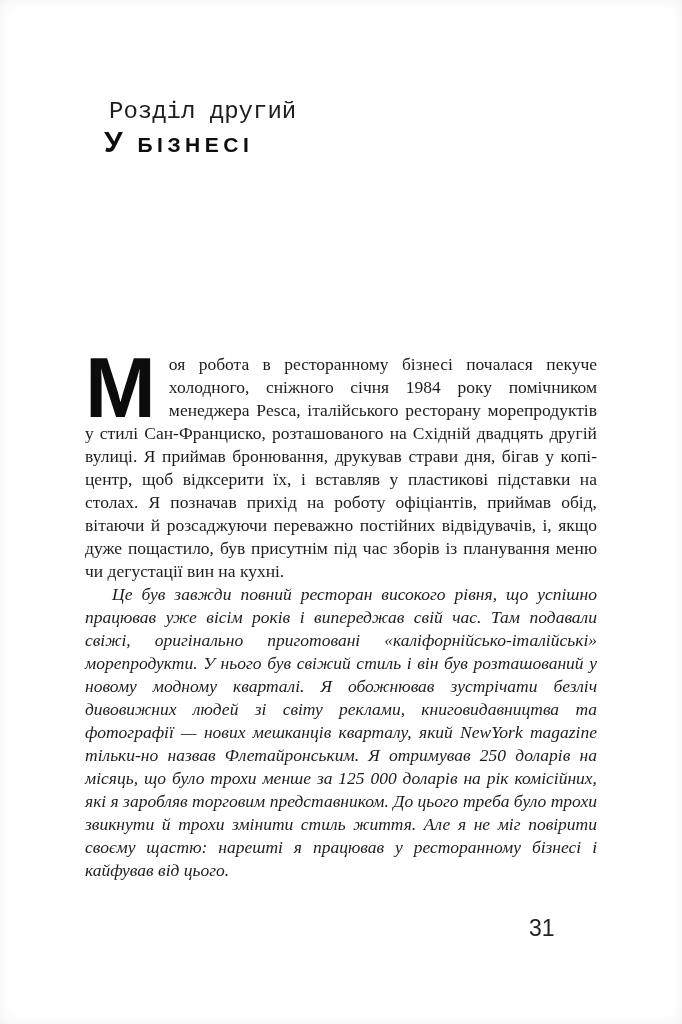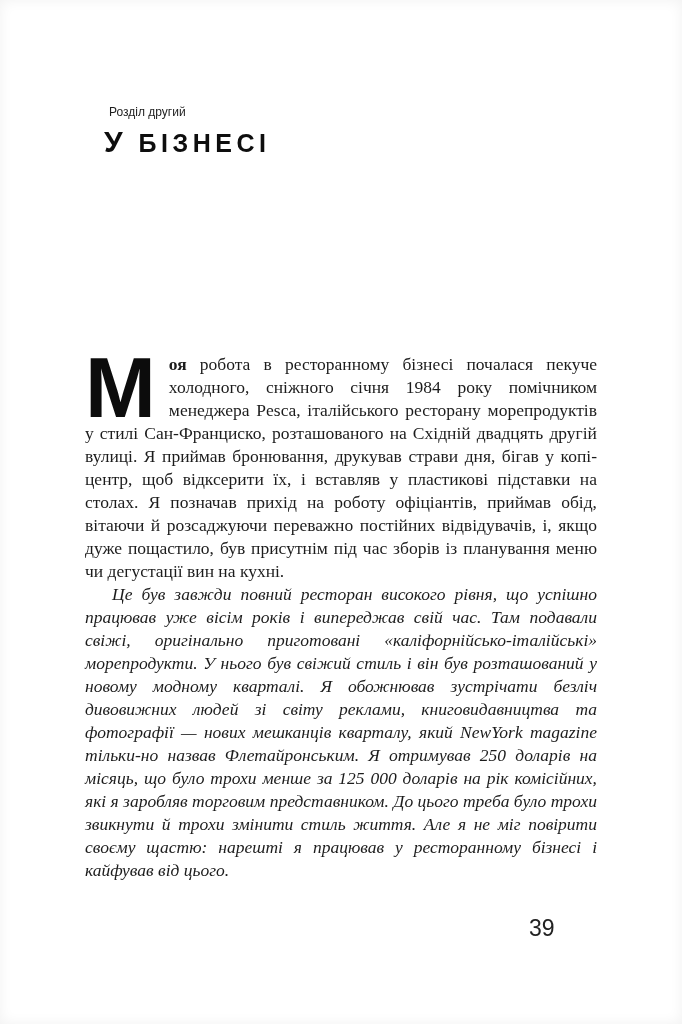--- a/index.html
+++ b/index.html
@@ -15,31 +15,31 @@
     box-shadow: inset 0 0 14px rgba(0,0,0,0.06);
     overflow: hidden;
   }
   
   .chapter-header {
     position: absolute;
     left: 104px;
     top: 101px;
   }
   .chapter-label {
-    font-family: Liberation Sans, sans-serif;
-    font-size: 12px;
+    font-family: Liberation Mono, monospace;
+    font-size: 24px;
     line-height: 22px;
     color: #1d1d1d;
     margin-left: 5px;
   }
   .chapter-title {
     margin: 4px 0 0 0;
     font-family: "Liberation Sans", sans-serif;
     font-weight: 700;
-    font-size: 25px;
+    font-size: 21px;
     line-height: 30px;
     letter-spacing: 4.5px;
     text-transform: uppercase;
     color: #0e0e0e;
   }
   .chapter-title::first-letter {
     font-size: 30px;
   }
   
   .body-text {
@@ -65,21 +65,21 @@
     float: left;
     font-family: "Liberation Sans", sans-serif;
     font-weight: 700;
     font-size: 85px;
     line-height: 67px;
     height: 67px;
     margin: 1px 13px 0 0;
     color: #0c0c0c;
   }
   .lead-bold {
-    font-weight: 700;
+    font-weight: 400;
   }
   
   .folio {
     position: absolute;
     left: 529px;
     top: 914px;
     font-family: "Liberation Sans", sans-serif;
     font-size: 23px;
     line-height: 28px;
     color: #222222;
@@ -93,15 +93,15 @@
   <header class="chapter-header">
     <div class="chapter-label">Розділ другий</div>
     <h1 class="chapter-title">У бізнесі</h1>
   </header>
 
   <main class="body-text">
     <p class="para"><span class="dropcap">М</span><span class="lead-bold">оя</span><span> робота в ресторанному бізнесі почалася пекуче холодного, сніжного січня 1984 року помічником менеджера Pesca, італійського ресторану морепродуктів у стилі Сан-Франциско, розташованого на Східній двадцять другій вулиці. Я приймав бронювання, друкував страви дня, бігав у копі-центр, щоб відксерити їх, і вставляв у пластикові підставки на столах. Я позначав прихід на роботу офіціантів, приймав обід, вітаючи й розсаджуючи переважно постійних відвідувачів, і, якщо дуже пощастило, був присутнім під час зборів із планування меню чи дегустації вин на кухні.</span></p>
     <p class="para para-indent">Це був завжди повний ресторан високого рівня, що успішно працював уже вісім років і випереджав свій час. Там подавали свіжі, оригінально приготовані «каліфорнійсько-італійські» морепродукти. У нього був свіжий стиль і він був розташований у новому модному кварталі. Я обожнював зустрічати безліч дивовижних людей зі світу реклами, книговидавництва та фотографії — нових мешканців кварталу, який NewYork magazine тільки-но назвав Флетайронським. Я отримував 250 доларів на місяць, що було трохи менше за 125 000 доларів на рік комісійних, які я заробляв торговим представником. До цього треба було трохи звикнути й трохи змінити стиль життя. Але я не міг повірити своєму щастю: нарешті я працював у ресторанному бізнесі і кайфував від цього.</p>
   </main>
 
-  <div class="folio">39</div>
+  <div class="folio">31</div>
 
 </div>
 
 </body></html>

